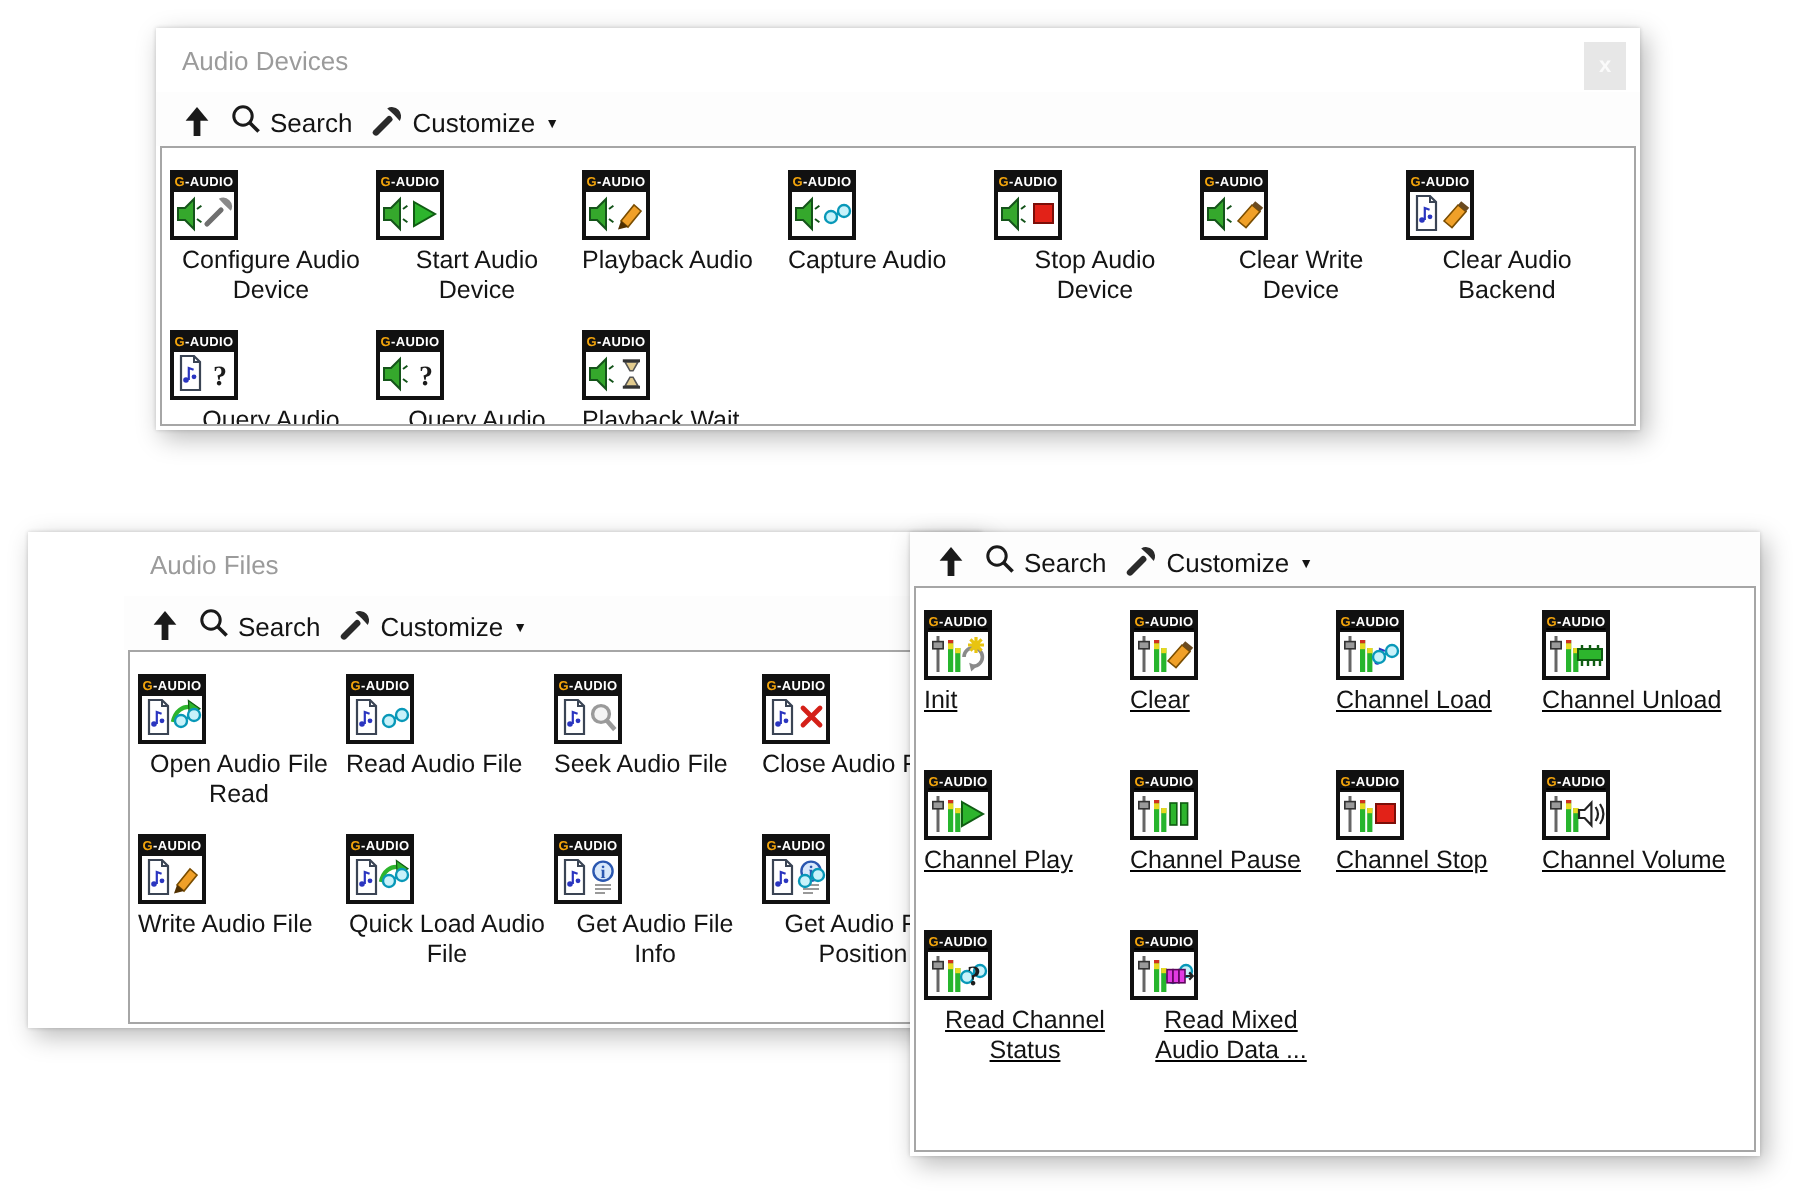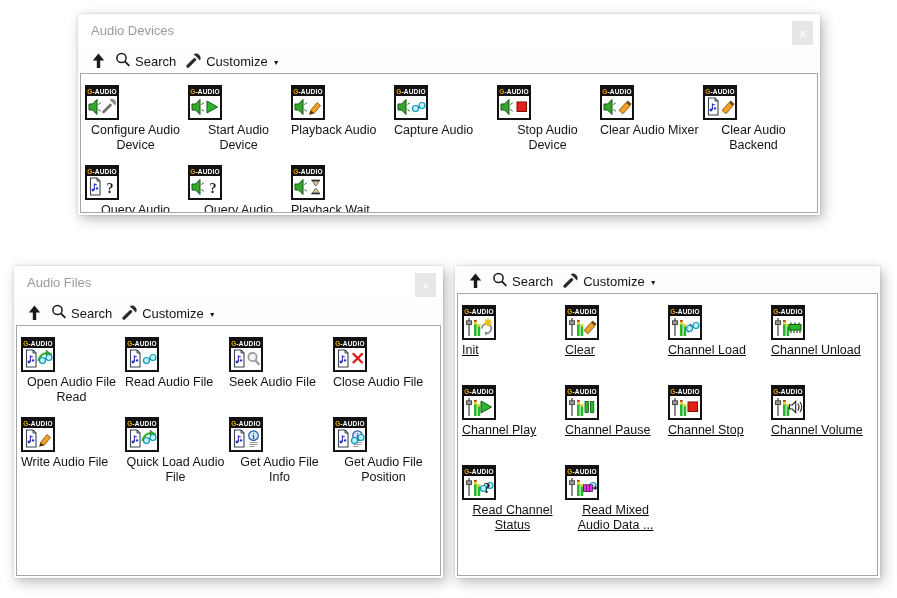--- a/index.html
+++ b/index.html
@@ -7,21 +7,21 @@
     width:897px;height:598px;position:relative;overflow:hidden;
     background:#ffffff;
     font-family:"Liberation Sans", sans-serif;
     -webkit-font-smoothing:antialiased;
   }
   .window{
     position:absolute;background:#fff;display:flex;flex-direction:column;
     box-shadow:0 0 2px rgba(0,0,0,.18), 3px 4px 12px rgba(0,0,0,.28);
   }
   #win-audio-devices{left:78px;top:14px;width:742px;height:201px;}
-  #win-audio-files{left:14px;top:266px;width:429px;height:312px;}
+  #win-audio-files{left:14px;top:266px;width:429px;height:248px;padding-left:48px;}
   #win-mixer{left:455px;top:266px;width:425px;height:312px;}
 
   .titlebar{height:32px;flex:0 0 32px;display:flex;align-items:center;padding-left:13px;position:relative;background:#fff;}
   .title{color:#9b9b9b;font-size:13px;}
   .close-btn{
     position:absolute;right:7px;top:7px;width:21px;height:24px;
     background:#e7e7e7;color:#fafafa;font-size:11px;font-weight:bold;
     display:flex;align-items:center;justify-content:center;cursor:default;user-select:none;
   }
   .toolbar{height:27px;flex:0 0 27px;display:flex;align-items:flex-end;padding-left:9px;background:#fdfdfd;}
@@ -148,21 +148,21 @@
             <div class="banner"><span class="g">G</span>-AUDIO</div>
             <div class="ibody">
               <svg width="30" height="22" viewBox="0 0 30 22">
                 <path d="M2 8 h3.5 l4.5 -4.5 v15 l-4.5 -4.5 H2 z" fill="#35a82c" stroke="#14541a" stroke-width="1"></path>
                 <path d="M11.5 8.5 l2.2 -1.6 M11.5 13.5 l2.2 1.6" stroke="#14541a" stroke-width="1" fill="none"></path>
                 <path d="M17 14.5 L24 6.5 L28 9.8 L21 17.8 Z" fill="#f0a028" stroke="#7a4d00" stroke-width="0.8"></path>
                 <path d="M24 6.5 L28 9.8 L29.6 7.9 L25.6 4.6 Z" fill="#6a4a20"></path>
               </svg>
             </div>
           </div>
-          <div class="caption">Clear Audio Mixer</div>
+          <div class="caption">Clear Write Device</div>
         </div>
         <div class="item">
           <div class="gicon">
             <div class="banner"><span class="g">G</span>-AUDIO</div>
             <div class="ibody">
               <svg width="30" height="22" viewBox="0 0 30 22">
                 <path d="M3.5 2 h6.5 l3 3 v14 h-9.5 z" fill="#ffffff" stroke="#3a4454" stroke-width="1.1"></path>
                 <path d="M10 2 v3 h3" fill="none" stroke="#3a4454" stroke-width="1"></path>
                 <circle cx="6" cy="14" r="1.4" fill="#2a35c0"></circle>
                 <path d="M7.4 14 V8 l2.4 0.9" fill="none" stroke="#2a35c0" stroke-width="1.1"></path>

